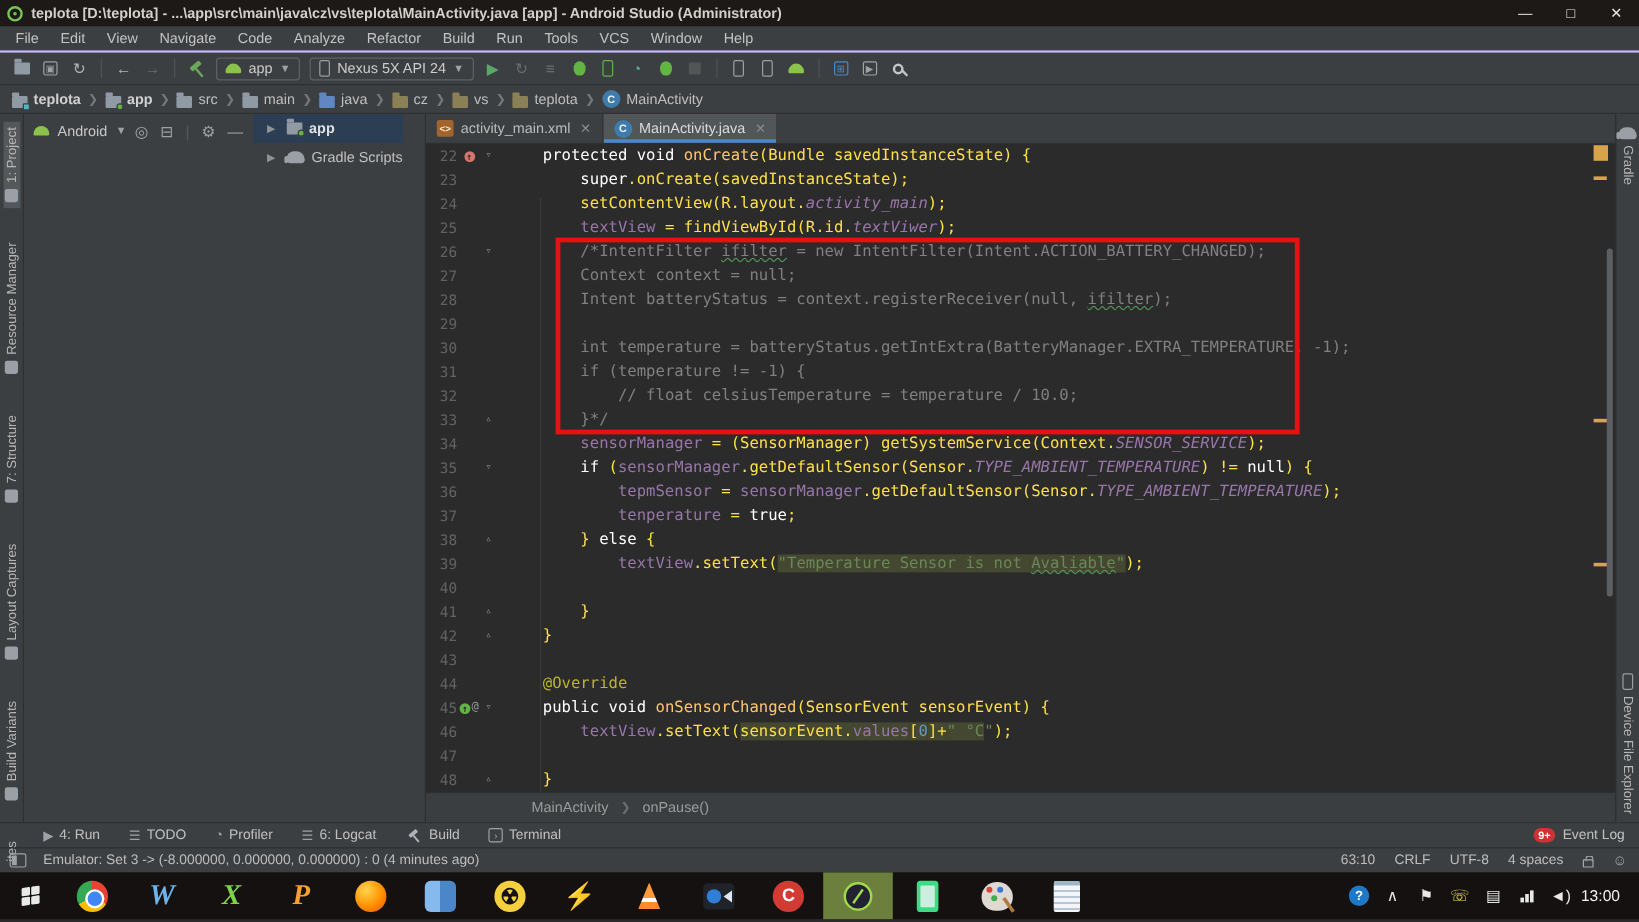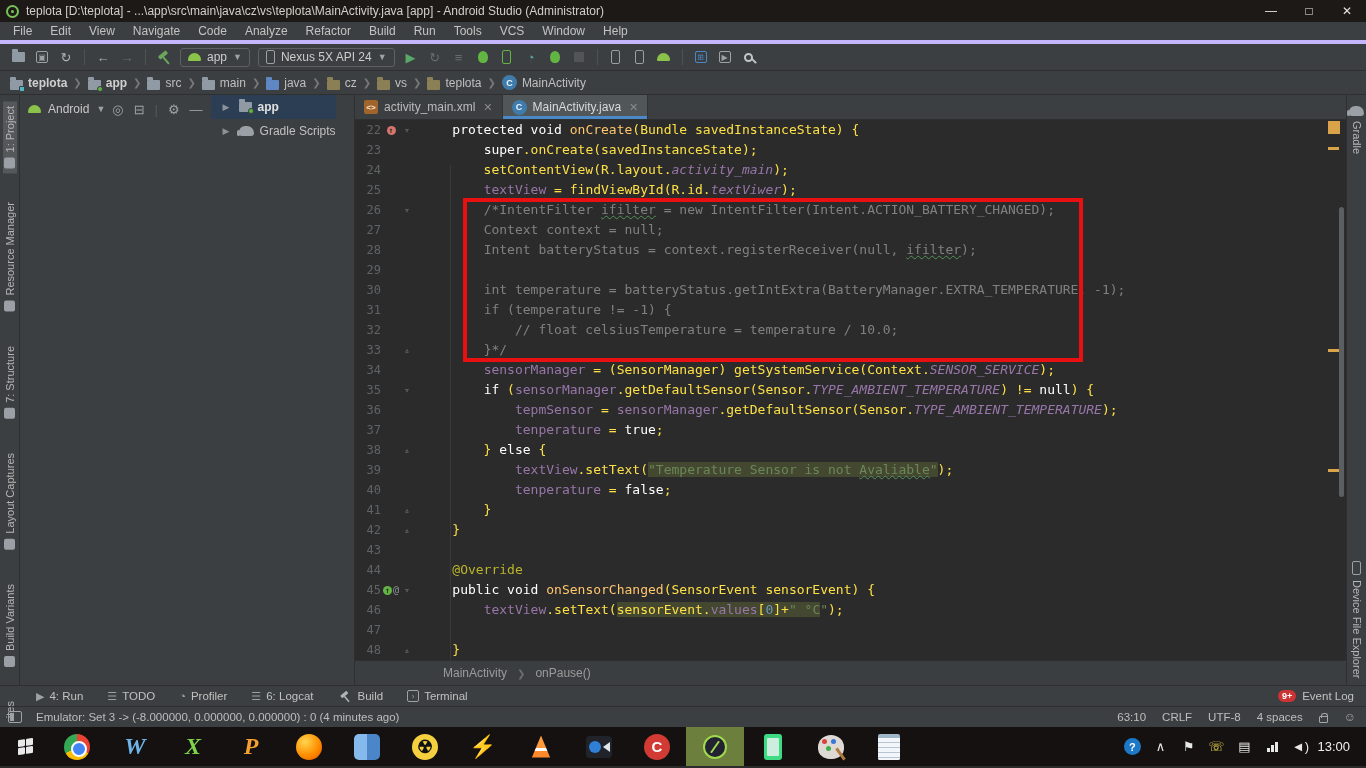--- a/index.html
+++ b/index.html
@@ -2,25 +2,25 @@
 <html><head>
 <meta charset="utf-8">
 <style>
   *{box-sizing:border-box;margin:0;padding:0}
   html,body{width:1366px;height:768px;overflow:hidden;background:#2b2b2b;
     font-family:"Liberation Sans",sans-serif;color:#bbbbbb;-webkit-font-smoothing:antialiased}
   
   #titlebar{height:22px;background:#1d1916;display:flex;align-items:center;padding:0 0 0 6px;font-size:12px;color:#d3cfca}
   #as-logo{width:13px;height:13px;border-radius:50%;background:#1d1916;border:2px solid #78c257;margin-right:7px;position:relative}
   #as-logo::after{content:"";position:absolute;left:3px;top:3px;width:3px;height:3px;border-radius:50%;background:#78c257}
-  #window-title{font-weight:normal;white-space:nowrap}
+  #window-title{font-weight:bold;white-space:nowrap}
   #win-ctls{margin-left:auto;display:flex}
   .win-ctl{width:38px;height:22px;display:flex;align-items:center;justify-content:center;color:#e8e4df;font-size:12px}
   
-  #menubar{height:22px;background:#3c3f41;display:flex;align-items:center;font-size:12px;color:#c3c3c3;border-bottom:4px solid #c4b5fd;padding-left:4px}
+  #menubar{height:22px;background:#3c3f41;display:flex;align-items:center;font-size:12px;color:#c3c3c3;border-bottom:2px solid #c4b5fd;padding-left:4px}
   .menu-item{padding:2px 9px}
   
   #toolbar{height:27px;background:#3c3f41;display:flex;align-items:center;gap:8px;padding:0 10px;border-bottom:1px solid #2f2f2f;font-size:12px}
   .tb-sep{width:1px;height:16px;background:#515151;margin:0 2px}
   .tbtn{min-width:16px;height:18px;display:flex;align-items:center;justify-content:center;color:#aeb3b8;font-size:13px}
   .tbtn.dim{opacity:.38}
   .combo{display:flex;align-items:center;gap:6px;border:1px solid#5e6163;border-radius:3px;padding:0 7px;height:19px;color:#cccccc;background:#3c3f41}
   .combo .caret{color:#9da2a6;font-size:9px}
   
   #navbar{height:24px;background:#3c3f41;border-bottom:1px solid #2f2f2f;display:flex;align-items:center;padding-left:10px;font-size:12px;color:#bfbfbf}
@@ -361,21 +361,21 @@
         <div class="cl"><span class="gut"><span class="g-num">30</span><span class="g-ic"></span><span class="g-fold"></span></span><span class="ct"><span class="c-pln">        </span><span class="c-cmt">int temperature = batteryStatus.getIntExtra(BatteryManager.EXTRA_TEMPERATURE, -1);</span></span></div>
         <div class="cl"><span class="gut"><span class="g-num">31</span><span class="g-ic"></span><span class="g-fold"></span></span><span class="ct"><span class="c-pln">        </span><span class="c-cmt">if (temperature != -1) {</span></span></div>
         <div class="cl"><span class="gut"><span class="g-num">32</span><span class="g-ic"></span><span class="g-fold"></span></span><span class="ct"><span class="c-pln">        </span><span class="c-cmt">    // float celsiusTemperature = temperature / 10.0;</span></span></div>
         <div class="cl"><span class="gut"><span class="g-num">33</span><span class="g-ic"></span><span class="g-fold">▵</span></span><span class="ct"><span class="c-pln">        </span><span class="c-cmt">}*/</span></span></div>
         <div class="cl"><span class="gut"><span class="g-num">34</span><span class="g-ic"></span><span class="g-fold"></span></span><span class="ct"><span class="c-pln">        </span><span class="c-fld">sensorManager</span><span class="c-pln"> = (SensorManager) getSystemService(Context.</span><span class="c-cst">SENSOR_SERVICE</span><span class="c-pln">);</span></span></div>
         <div class="cl"><span class="gut"><span class="g-num">35</span><span class="g-ic"></span><span class="g-fold">▿</span></span><span class="ct"><span class="c-pln">        </span><span class="c-kw">if</span><span class="c-pln"> (</span><span class="c-fld">sensorManager</span><span class="c-pln">.getDefaultSensor(Sensor.</span><span class="c-cst">TYPE_AMBIENT_TEMPERATURE</span><span class="c-pln">) != </span><span class="c-kw">null</span><span class="c-pln">) {</span></span></div>
         <div class="cl"><span class="gut"><span class="g-num">36</span><span class="g-ic"></span><span class="g-fold"></span></span><span class="ct"><span class="c-pln">            </span><span class="c-fld">tepmSensor</span><span class="c-pln"> = </span><span class="c-fld">sensorManager</span><span class="c-pln">.getDefaultSensor(Sensor.</span><span class="c-cst">TYPE_AMBIENT_TEMPERATURE</span><span class="c-pln">);</span></span></div>
         <div class="cl"><span class="gut"><span class="g-num">37</span><span class="g-ic"></span><span class="g-fold"></span></span><span class="ct"><span class="c-pln">            </span><span class="c-fld">tenperature</span><span class="c-pln"> = </span><span class="c-kw">true</span><span class="c-pln">;</span></span></div>
         <div class="cl"><span class="gut"><span class="g-num">38</span><span class="g-ic"></span><span class="g-fold">▵</span></span><span class="ct"><span class="c-pln">        } </span><span class="c-kw">else</span><span class="c-pln"> {</span></span></div>
         <div class="cl"><span class="gut"><span class="g-num">39</span><span class="g-ic"></span><span class="g-fold"></span></span><span class="ct"><span class="c-pln">            </span><span class="c-fld">textView</span><span class="c-pln">.setText(</span><span class="c-str hl">"Temperature Sensor is not </span><span class="c-str hl wavy">Avaliable</span><span class="c-str hl">"</span><span class="c-pln">);</span></span></div>
-        <div class="cl"><span class="gut"><span class="g-num">40</span><span class="g-ic"></span><span class="g-fold"></span></span><span class="ct"><span class="c-pln">            </span><span class="c-fld">tenperature</span><span class="c-pln"> = </span><span class="c-kw">false</span><span class="c-pln">;</span></span></div>
+        <div class="cl"><span class="gut"><span class="g-num">40</span><span class="g-ic"></span><span class="g-fold"></span></span></div>
         <div class="cl"><span class="gut"><span class="g-num">41</span><span class="g-ic"></span><span class="g-fold">▵</span></span><span class="ct"><span class="c-pln">        }</span></span></div>
         <div class="cl"><span class="gut"><span class="g-num">42</span><span class="g-ic"></span><span class="g-fold">▵</span></span><span class="ct"><span class="c-pln">    }</span></span></div>
         <div class="cl"><span class="gut"><span class="g-num">43</span><span class="g-ic"></span><span class="g-fold"></span></span><span class="ct"></span></div>
         <div class="cl"><span class="gut"><span class="g-num">44</span><span class="g-ic"></span><span class="g-fold"></span></span><span class="ct"><span class="c-pln">    </span><span class="c-ann">@Override</span></span></div>
         <div class="cl"><span class="gut"><span class="g-num">45</span><span class="g-ic"><span class="ovr" style="background: rgb(98, 181, 67);">↑</span><span class="at-ic">@</span></span><span class="g-fold">▿</span></span><span class="ct"><span class="c-pln">    </span><span class="c-kw">public</span><span class="c-pln"> </span><span class="c-kw">void</span><span class="c-pln"> </span><span class="c-fn">onSensorChanged</span><span class="c-pln">(SensorEvent sensorEvent) {</span></span></div>
         <div class="cl"><span class="gut"><span class="g-num">46</span><span class="g-ic"></span><span class="g-fold"></span></span><span class="ct"><span class="c-pln">        </span><span class="c-fld">textView</span><span class="c-pln">.setText(</span><span class="c-pln hl">sensorEvent.</span><span class="c-fld hl">values</span><span class="c-pln hl">[</span><span class="c-num hl">0</span><span class="c-pln hl">]+</span><span class="c-str hl">" °C</span><span class="c-str">"</span><span class="c-pln">);</span></span></div>
         <div class="cl"><span class="gut"><span class="g-num">47</span><span class="g-ic"></span><span class="g-fold"></span></span><span class="ct"></span></div>
         <div class="cl"><span class="gut"><span class="g-num">48</span><span class="g-ic"></span><span class="g-fold">▵</span></span><span class="ct"><span class="c-pln">    }</span></span></div>
       </div>
     <div id="ed-crumbs">

